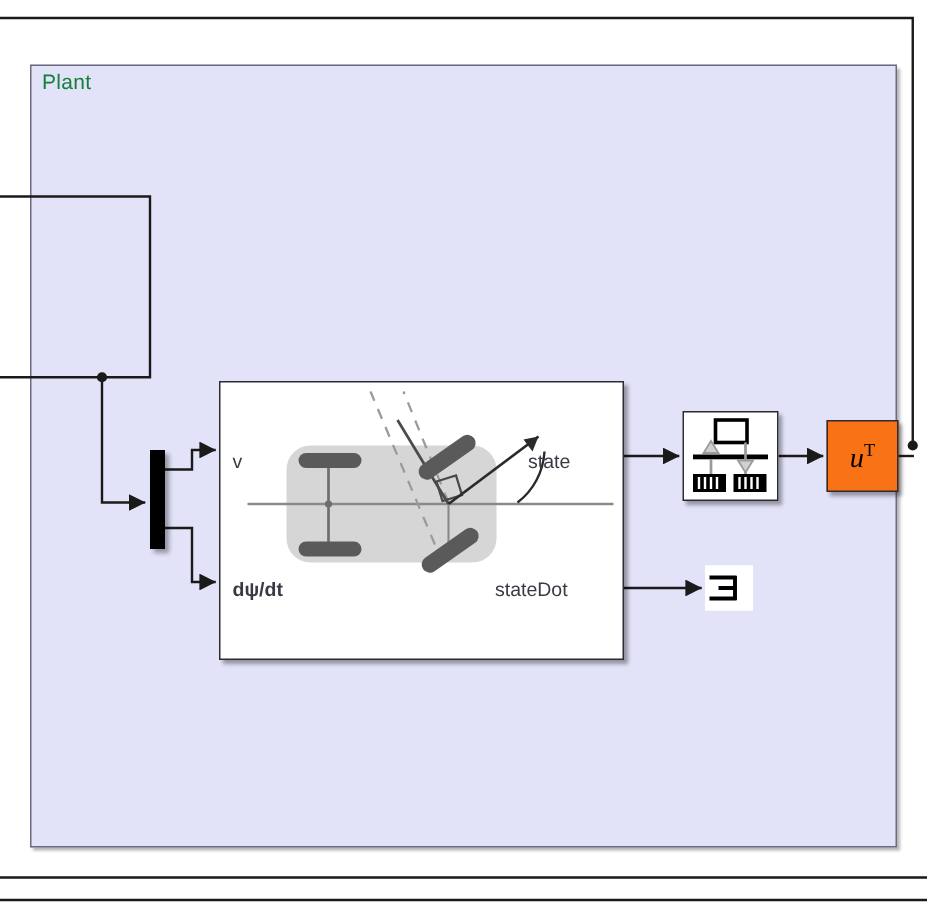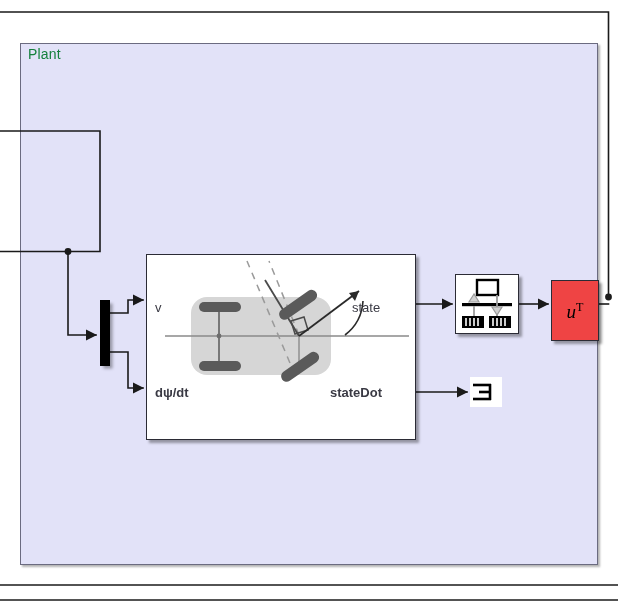--- a/index.html
+++ b/index.html
@@ -56,21 +56,21 @@
   }
   .port-label {
     position: absolute;
     font-size: 13px;
     color: #3a3a44;
     white-space: nowrap;
   }
   #lbl-v       { left: 155px; top: 300px; }
   #lbl-dpsidt  { left: 155px; top: 385px; font-weight: bold; }
   #lbl-state   { left: 352px; top: 300px; text-align: left; }
-  #lbl-statedot{ left: 330px; top: 385px; text-align: right; font-weight: bold; }
+  #lbl-statedot{ left: 330px; top: 385px; text-align: right; }
 
   
   #demux-block {
     position: absolute;
     left: 100px;
     top: 300px;
     width: 10px;
     height: 66px;
     background: #000000;
     box-shadow: 2.5px 2.5px 3px rgba(0,0,0,0.35);
@@ -86,22 +86,22 @@
     border: 1px solid #2b2b35;
     box-sizing: border-box;
     box-shadow: 2.5px 2.5px 2.5px rgba(0,0,0,0.35);
   }
   
   #transpose-block {
     position: absolute;
     left: 551px;
     top: 280px;
     width: 48px;
-    height: 61px;
-    background: #ef4444;
+    height: 48px;
+    background: #f97316;
     border: 1px solid #2b2b35;
     box-sizing: border-box;
     box-shadow: 2.5px 2.5px 2.5px rgba(0,0,0,0.35);
     display: flex;
     align-items: center;
     justify-content: center;
   }
   #transpose-label {
     font-family: "Liberation Serif", serif;
     font-style: italic;

